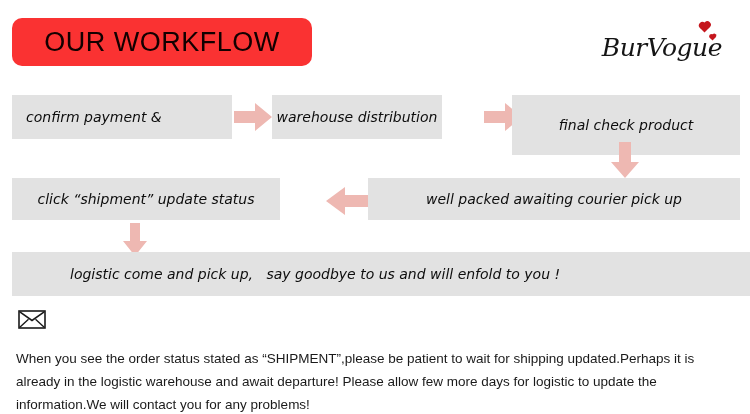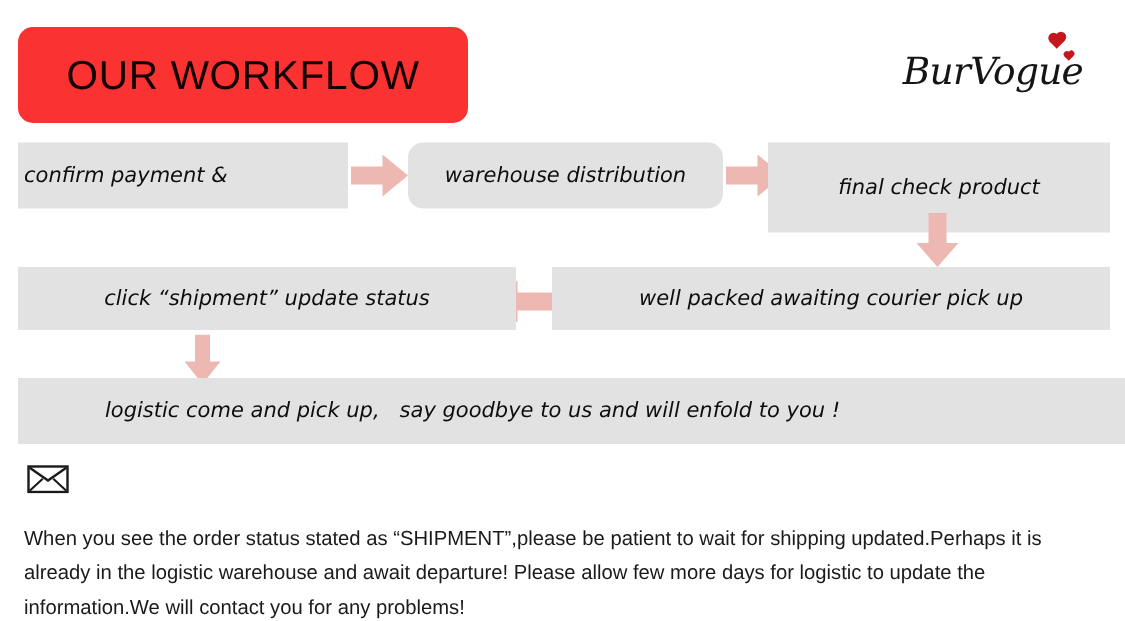--- a/index.html
+++ b/index.html
@@ -15,21 +15,21 @@
     font-family: "Liberation Sans", sans-serif;
     color: #111111;
   }
 
   
   #header-banner {
     position: absolute;
     left: 12px;
     top: 18px;
     width: 300px;
-    height: 64px;
+    height: 48px;
     background: #fa3232;
     border-radius: 10px;
     display: flex;
     align-items: center;
     justify-content: center;
   }
   #header-banner .title-text {
     font-size: 27px;
     letter-spacing: 0.5px;
     color: #120000;
@@ -89,29 +89,29 @@
     font-style: italic;
     font-size: 14px;
     color: #0d0d0d;
     width: 100%;
     text-align: center;
     line-height: 1.35;
     white-space: pre-wrap;
   }
   .flow-box .box-text.two-line {
     text-align: left;
-    padding-left: 4px;
+    padding-left: 14px;
   }
   .two-line .line-2 { display: block; padding-left: 60px; }
 
   #box-confirm  { left: 12px;  top: 95px;  width: 220px; height: 44px; }
-  #box-warehouse{ left: 272px; top: 95px;  width: 210px; height: 44px; border-radius: 10px; }
+  #box-warehouse{ left: 272px; top: 95px;  width: 170px; height: 44px; }
   #box-final    { left: 512px; top: 95px;  width: 228px; height: 60px; }
   #box-packed   { left: 368px; top: 178px; width: 372px; height: 42px; justify-content: flex-end; }
-  #box-click    { left: 12px;  top: 178px; width: 332px; height: 42px; }
+  #box-click    { left: 12px;  top: 178px; width: 268px; height: 42px; }
   #box-logistic { left: 12px;  top: 252px; width: 746px; height: 44px; }
 
   
   .arrow { position: absolute; }
   .arrow svg { display: block; }
 
   #arrow-confirm-to-warehouse { left: 234px; top: 101px; }
   #arrow-warehouse-to-final   { left: 484px; top: 101px; }
   #arrow-final-down           { left: 610px; top: 142px; }
   #arrow-packed-to-click      { left: 326px; top: 186px; }

